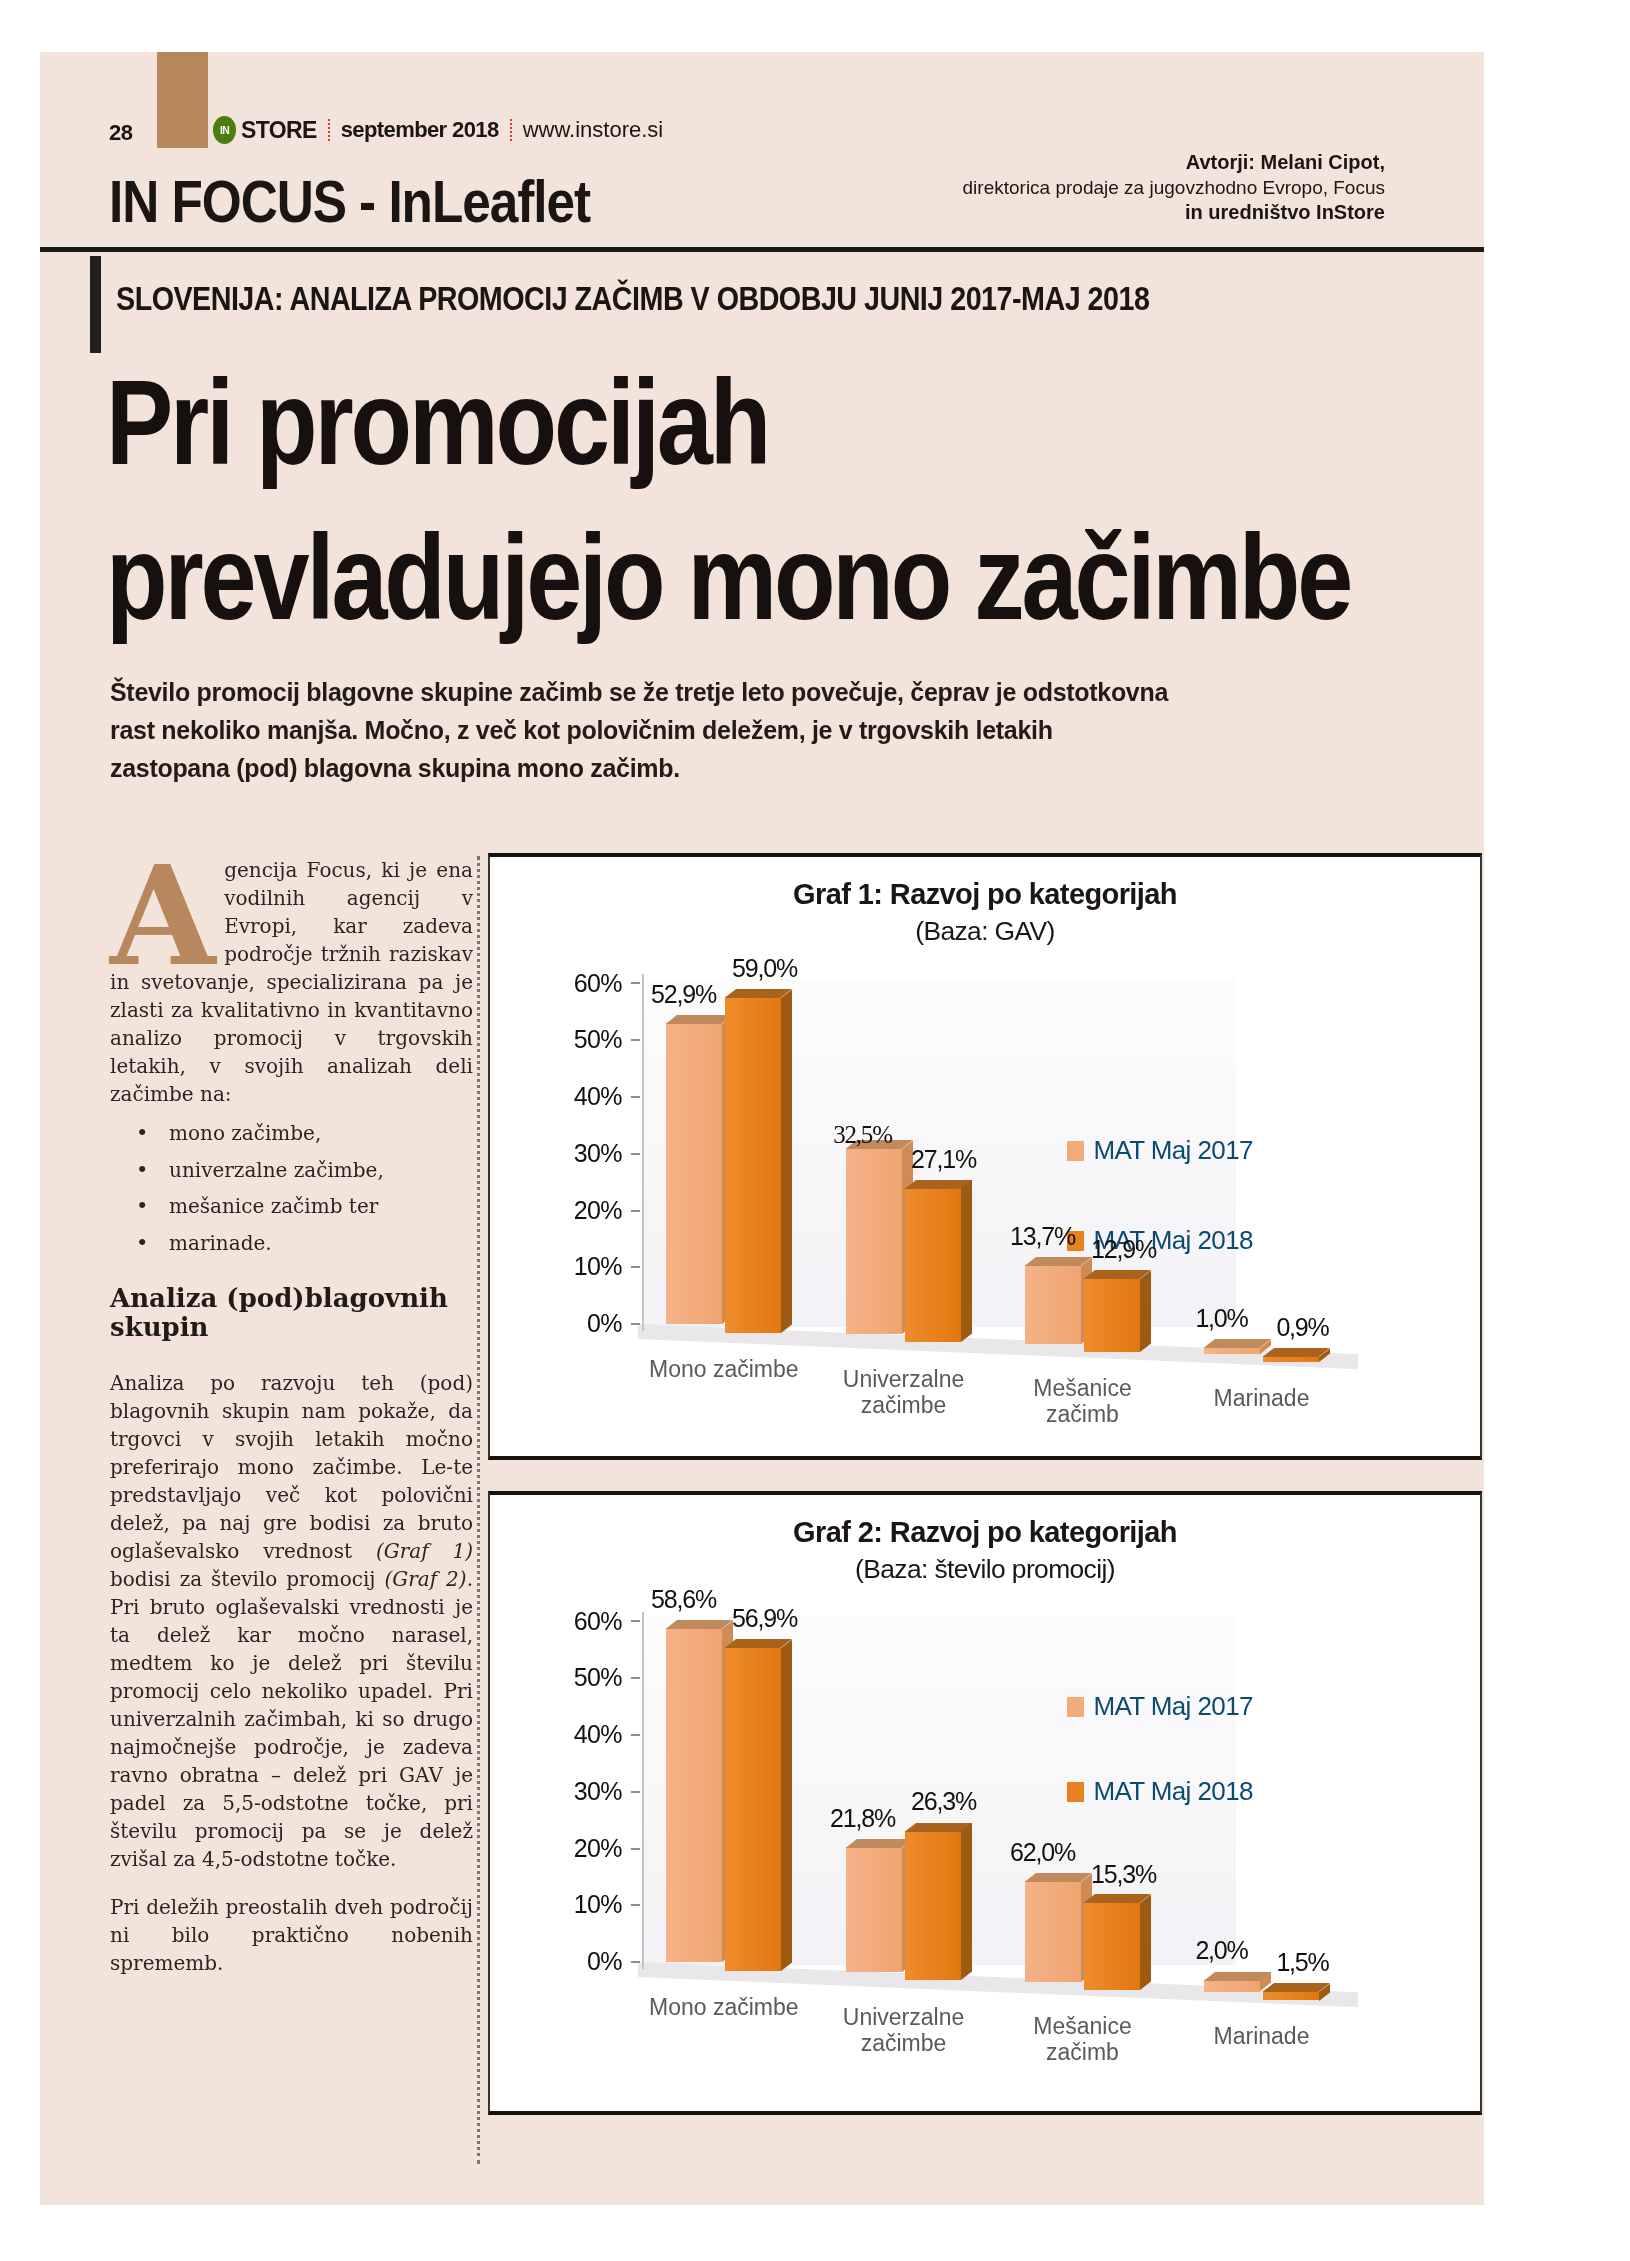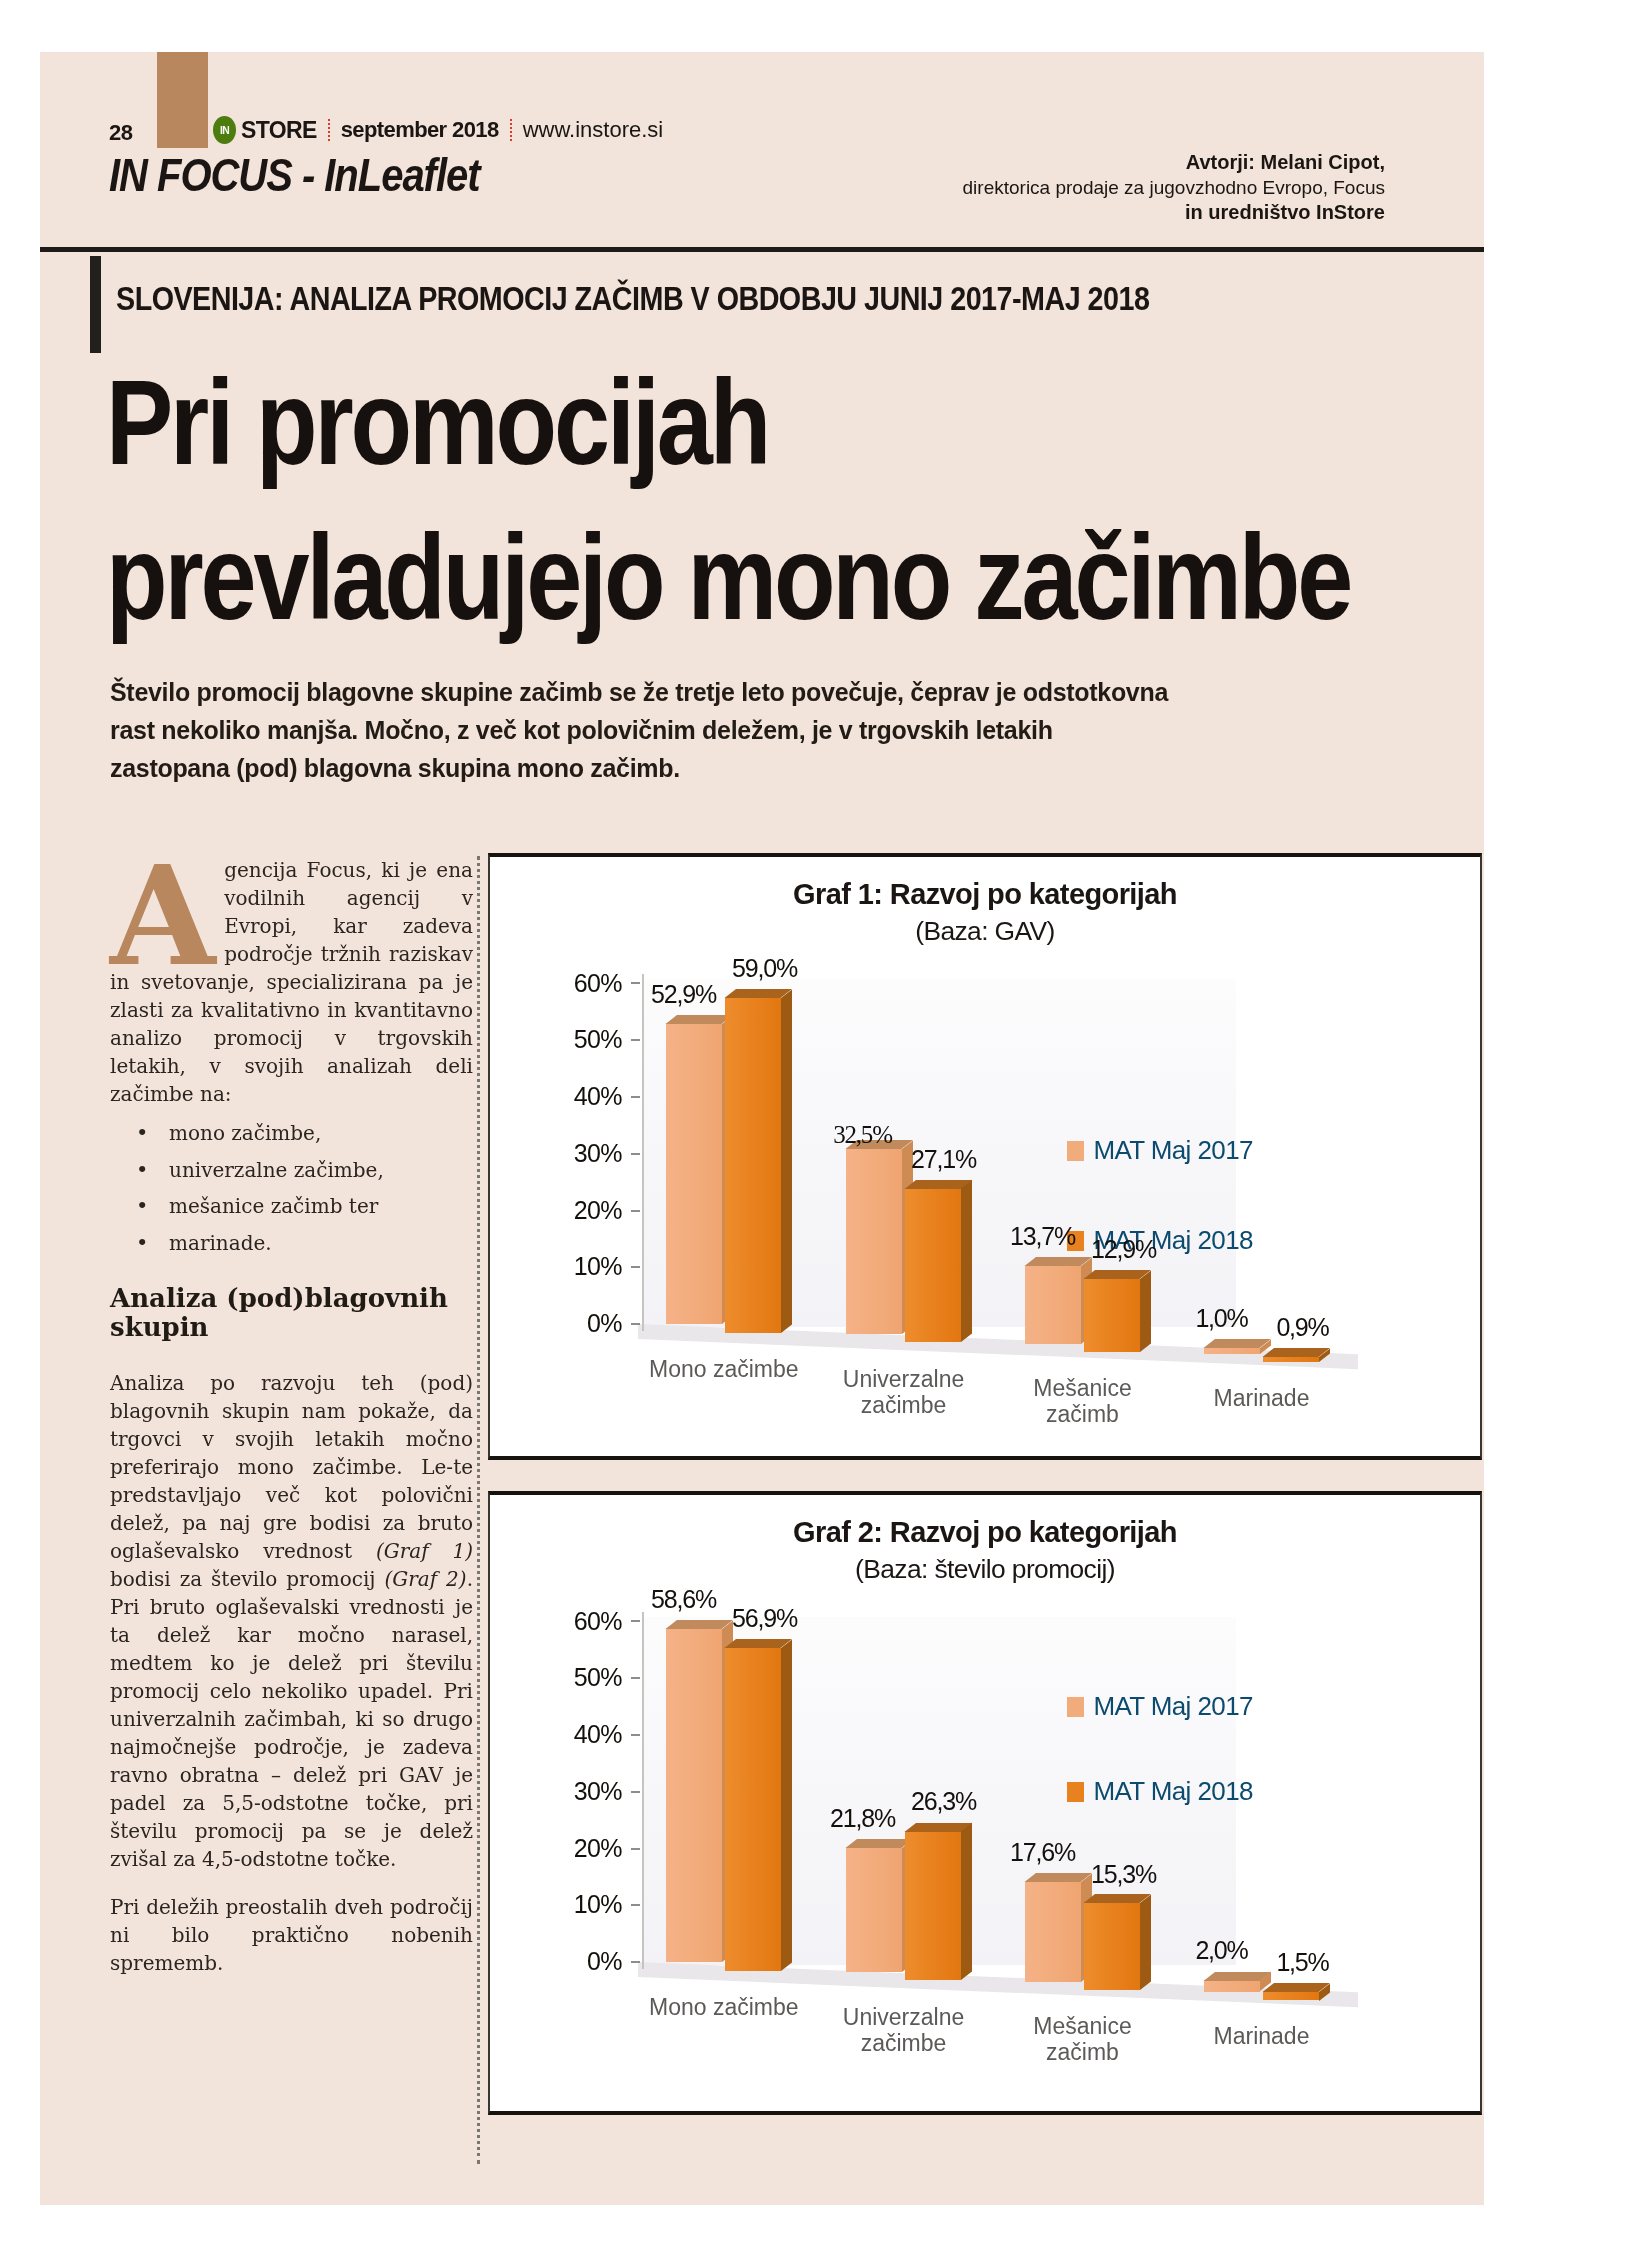--- a/index.html
+++ b/index.html
@@ -19,21 +19,21 @@
   .logo{display:flex;align-items:center;gap:4.9px;}
   .logo-circle{
     width:23px;height:28px;border-radius:50%;background:#4d7c0f;color:#fff;
     display:flex;align-items:center;justify-content:center;
     font-size:10.4px;font-weight:bold;letter-spacing:-0.6px;
   }
   .logo-store{font-size:23px;font-weight:bold;letter-spacing:-0.6px;}
   .red-divider{width:0;height:22px;border-left:2.5px dotted #d93a2b;}
   .issue{font-size:22px;font-weight:bold;letter-spacing:-0.6px;}
   .site{font-size:22px;font-weight:400;}
-  .section-title{position:absolute;left:69px;top:96px;font-size:46px;font-weight:bold;letter-spacing:-1.2px;white-space:nowrap;font-style:italic;}
+  .section-title{position:absolute;left:69px;top:116px;font-size:59px;font-weight:bold;letter-spacing:-1.2px;white-space:nowrap;}
   .cx{display:inline-block;transform:scaleX(.87);transform-origin:0 50%;white-space:nowrap;}
   .authors{position:absolute;right:99px;top:98px;text-align:right;line-height:25px;}
   .authors .a-bold{font-size:20px;font-weight:bold;}
   .authors .a-reg{font-size:19px;font-weight:400;}
   .header-rule{position:absolute;left:0;top:195px;width:1447px;height:4.9px;background:#1d1a17;}
   
   .kicker-bar{position:absolute;left:50px;top:204px;width:11px;height:97px;background:#22201d;}
   .kicker{position:absolute;left:76px;top:228px;font-size:33px;font-weight:bold;letter-spacing:-0.6px;}
   .headline{position:absolute;left:66px;top:293px;font-weight:bold;font-size:120px;line-height:155px;letter-spacing:-3.7px;color:#16110e;}
   .hl-line{display:block;transform:scaleX(.84);transform-origin:0 50%;white-space:nowrap;}
@@ -221,21 +221,21 @@
         <div class="val-label" style="left: -27px; bottom: 348px;">58,6%</div>
         <div class="bar bar-dark" style="left: 82px; bottom: -8.6px; height: 323px; z-index: 3;"></div>
         <div class="val-label" style="left: 54px; bottom: 329px;">56,9%</div>
         <div class="cat-label" style="left: 4.3px; top: 373px;">Mono začimbe</div>
         <div class="bar bar-light" style="left: 203px; bottom: -9.8px; height: 124px; z-index: 2;"></div>
         <div class="val-label" style="left: 152px; bottom: 129px;">21,8%</div>
         <div class="bar bar-dark" style="left: 262px; bottom: -18.4px; height: 149px; z-index: 3;"></div>
         <div class="val-label" style="left: 233px; bottom: 146px;">26,3%</div>
         <div class="cat-label" style="left: 184px; top: 383px;">Univerzalne začimbe</div>
         <div class="bar bar-light" style="left: 382px; bottom: -19.6px; height: 100px; z-index: 2;"></div>
-        <div class="val-label" style="left: 332px; bottom: 95px;">17,6%</div>
+        <div class="val-label" style="left: 332px; bottom: 95px;">62,0%</div>
         <div class="bar bar-dark" style="left: 441px; bottom: -28px; height: 87px; z-index: 3;"></div>
         <div class="val-label" style="left: 413px; bottom: 73px;">15,3%</div>
         <div class="cat-label" style="left: 363px; top: 392px;">Mešanice začimb</div>
         <div class="bar bar-light" style="left: 561px; bottom: -29.5px; height: 11.4px; z-index: 2;"></div>
         <div class="val-label" style="left: 511px; bottom: -3.4px;">2,0%</div>
         <div class="bar bar-dark" style="left: 620px; bottom: -38px; height: 8.5px; z-index: 3;"></div>
         <div class="val-label" style="left: 592px; bottom: -15px;">1,5%</div>
         <div class="cat-label" style="left: 542px; top: 402px;">Marinade</div>
       </div>
   <div class="legend-item" style="left: 577px; top: 196px;">

